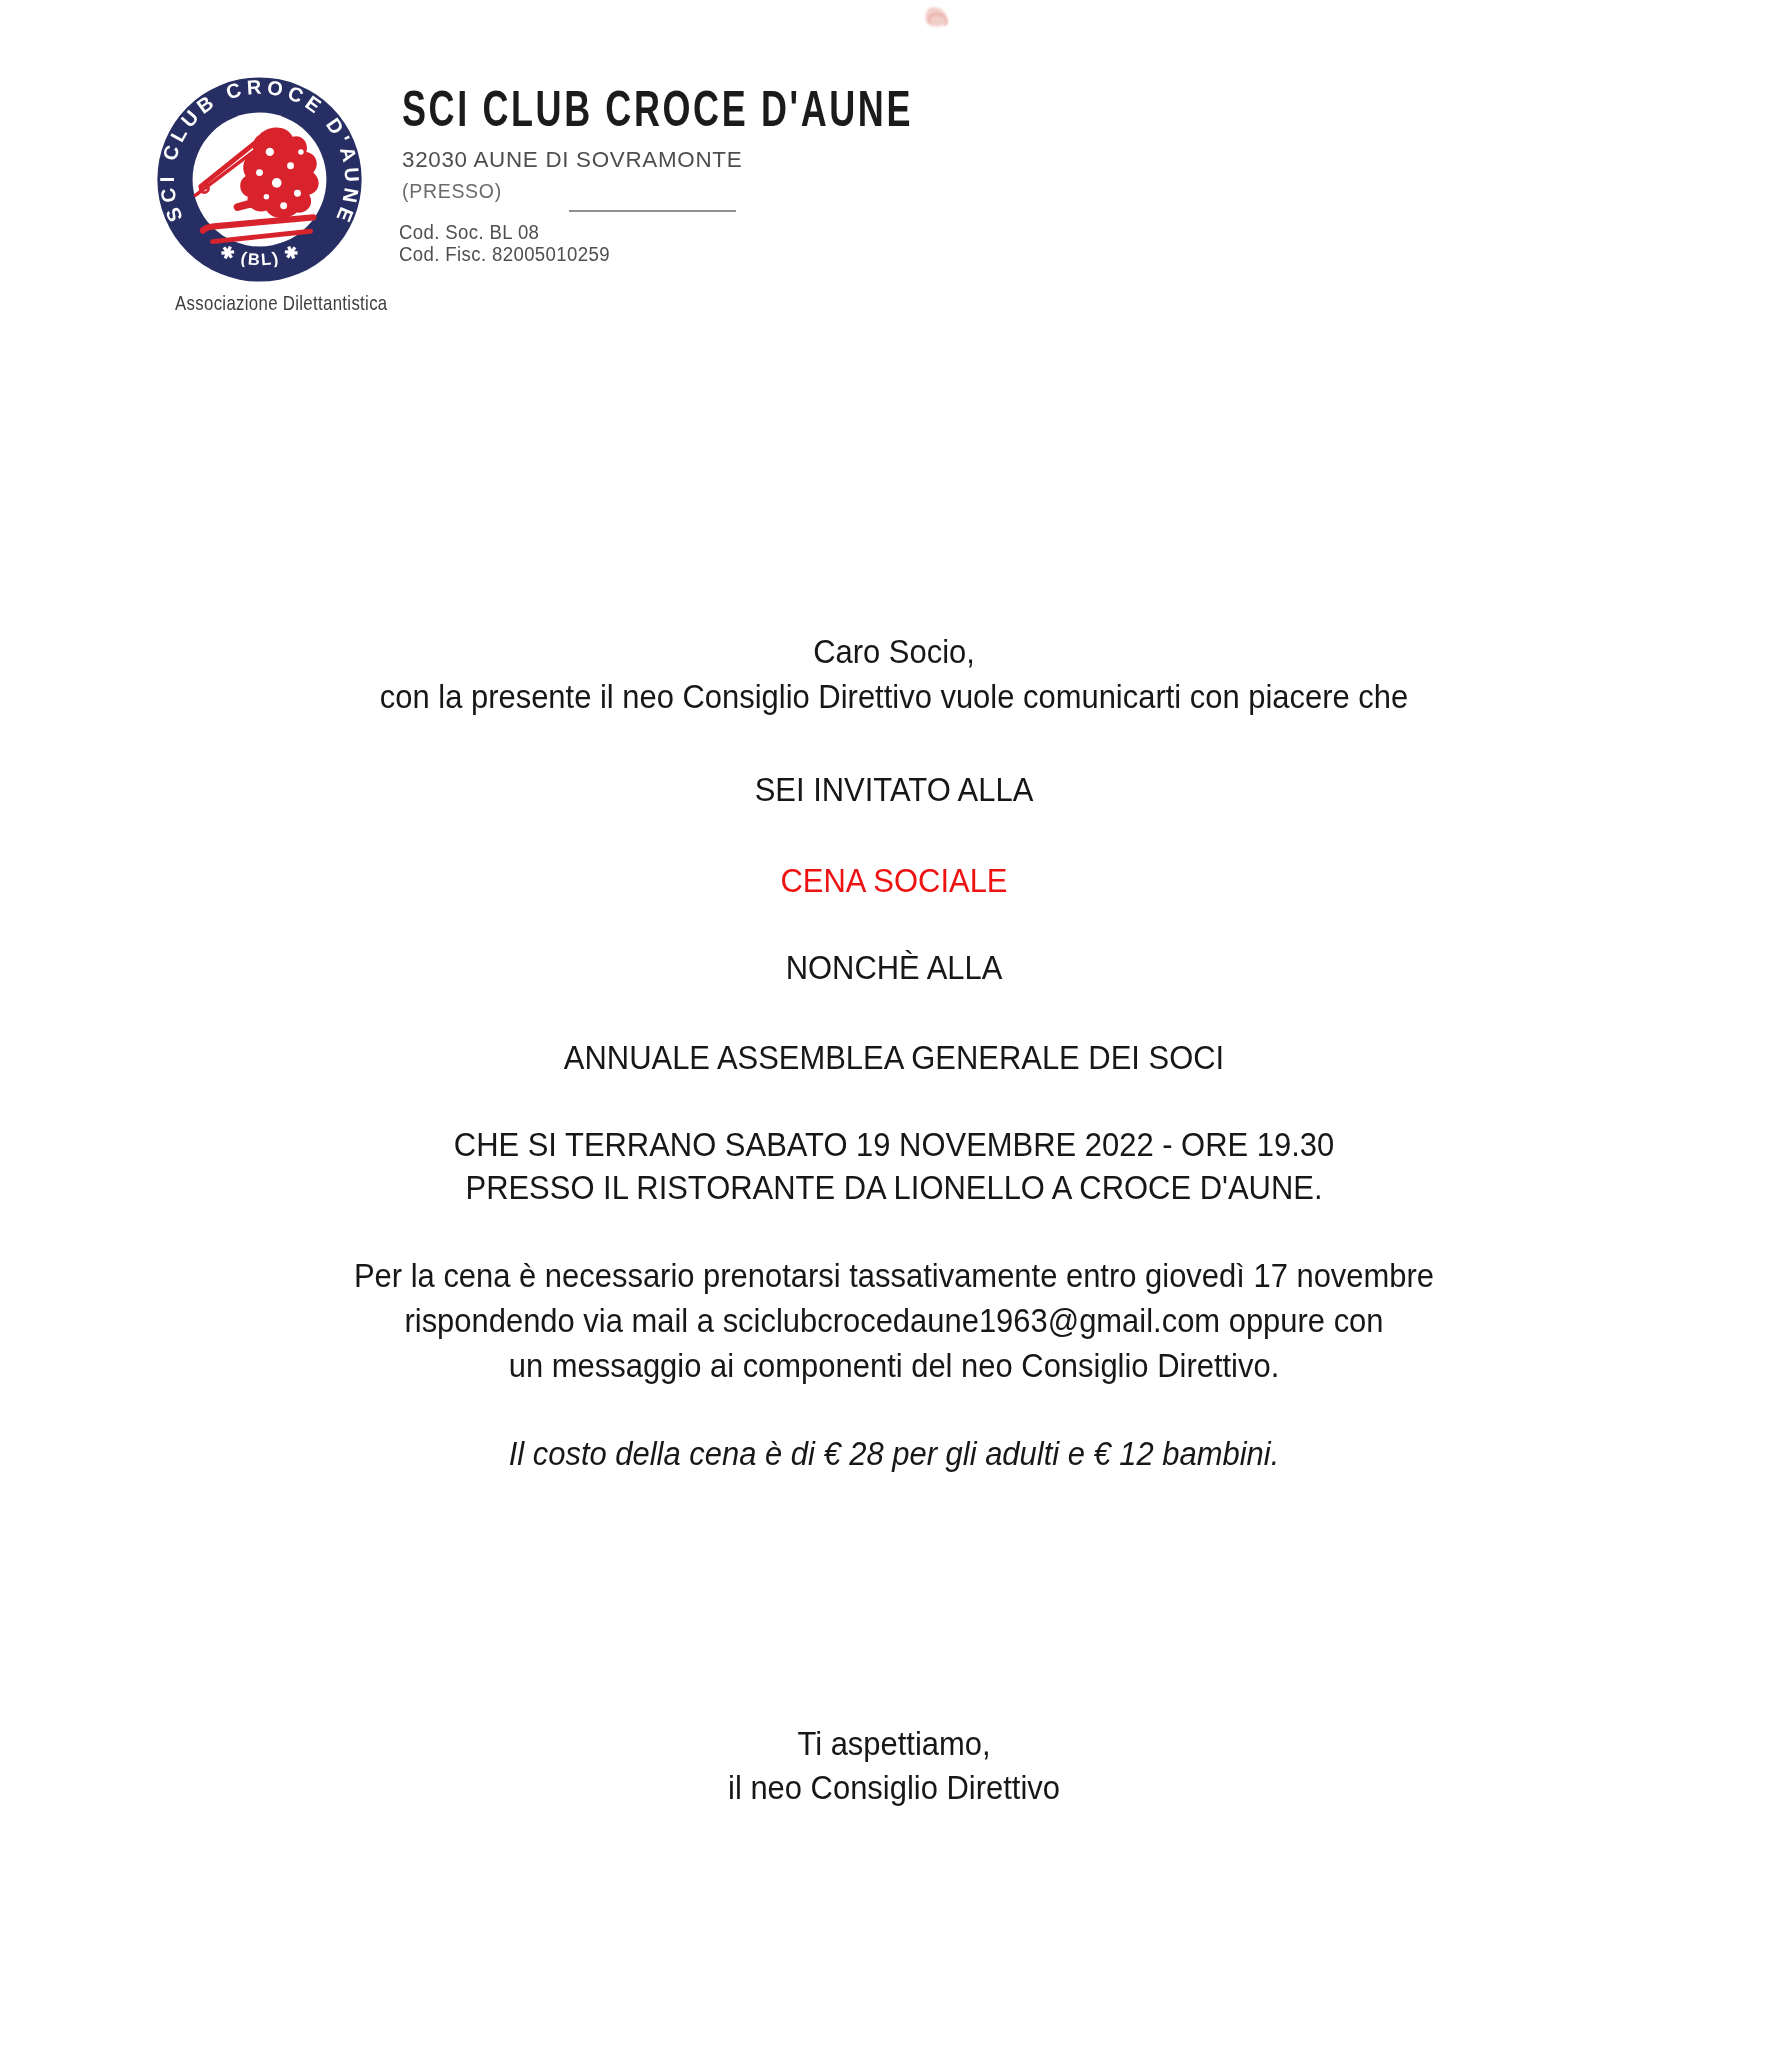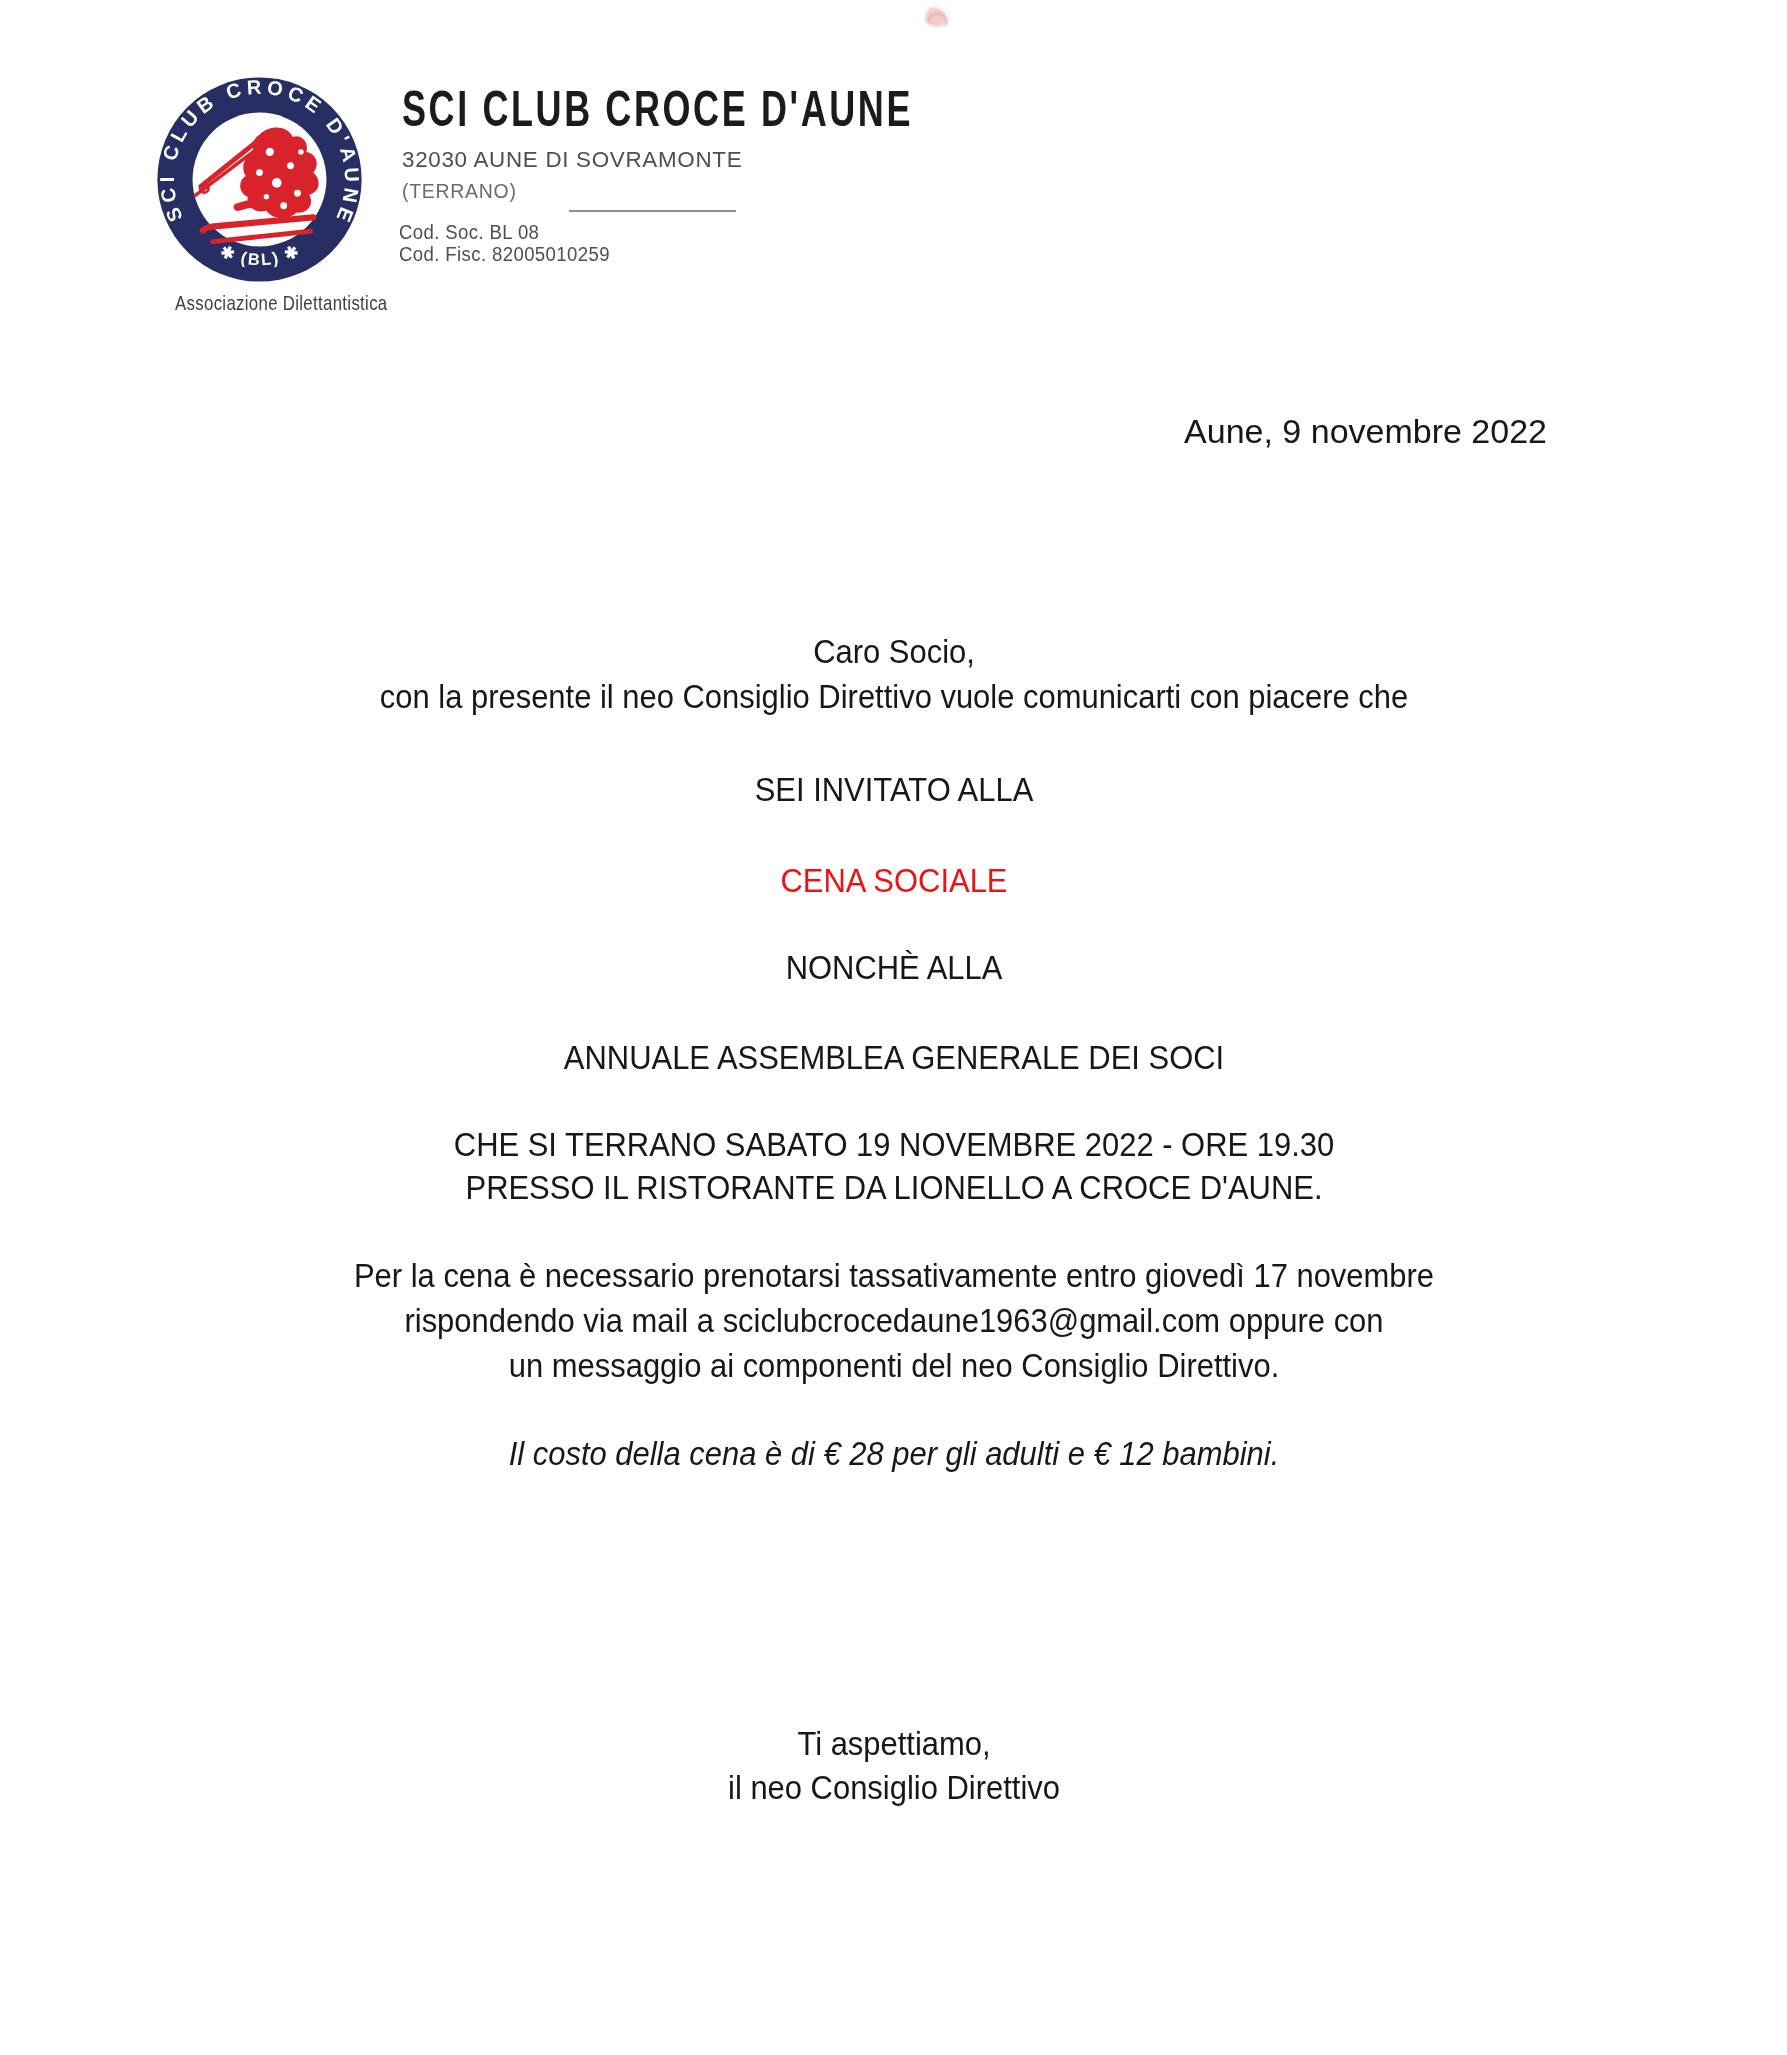--- a/index.html
+++ b/index.html
@@ -92,26 +92,25 @@
       </text>
       <text font-family="Liberation Sans, sans-serif" font-size="24" font-weight="700" fill="#ffffff">
         <textPath href="#arcBottom" startOffset="50%" text-anchor="middle" textLength="122" lengthAdjust="spacing">✱  (BL)  ✱</textPath>
       </text>
     </svg>
   </div>
   <div class="logo-caption">Associazione Dilettantistica</div>
 
   <div class="hdr-title">SCI CLUB CROCE D'AUNE</div>
   <div class="hdr-center hdr-address">32030 AUNE DI SOVRAMONTE</div>
-  <div class="hdr-center hdr-province">(TERRANO)</div>
+  <div class="hdr-center hdr-province">(PRESSO)</div>
   <div class="hdr-rule"></div>
   <div class="hdr-cod cod1">Cod. Soc. BL 08</div>
   <div class="hdr-cod cod2">Cod. Fisc. 82005010259</div>
 
-  <div class="date-row">Aune, 9 novembre 2022</div>
 
   <div class="body-layer">
     <div class="line" style="top:631px">Caro Socio,</div>
     <div class="line" style="top:676px">con la presente il neo Consiglio Direttivo vuole comunicarti con piacere che</div>
     <div class="line" style="top:769px">SEI INVITATO ALLA</div>
     <div class="line red" style="top:860px">CENA SOCIALE</div>
     <div class="line" style="top:947px">NONCHÈ ALLA</div>
     <div class="line" style="top:1037px">ANNUALE ASSEMBLEA GENERALE DEI SOCI</div>
     <div class="line" style="top:1124px">CHE SI TERRANO SABATO 19 NOVEMBRE 2022 - ORE 19.30</div>
     <div class="line" style="top:1167px">PRESSO IL RISTORANTE DA LIONELLO A CROCE D'AUNE.</div>

